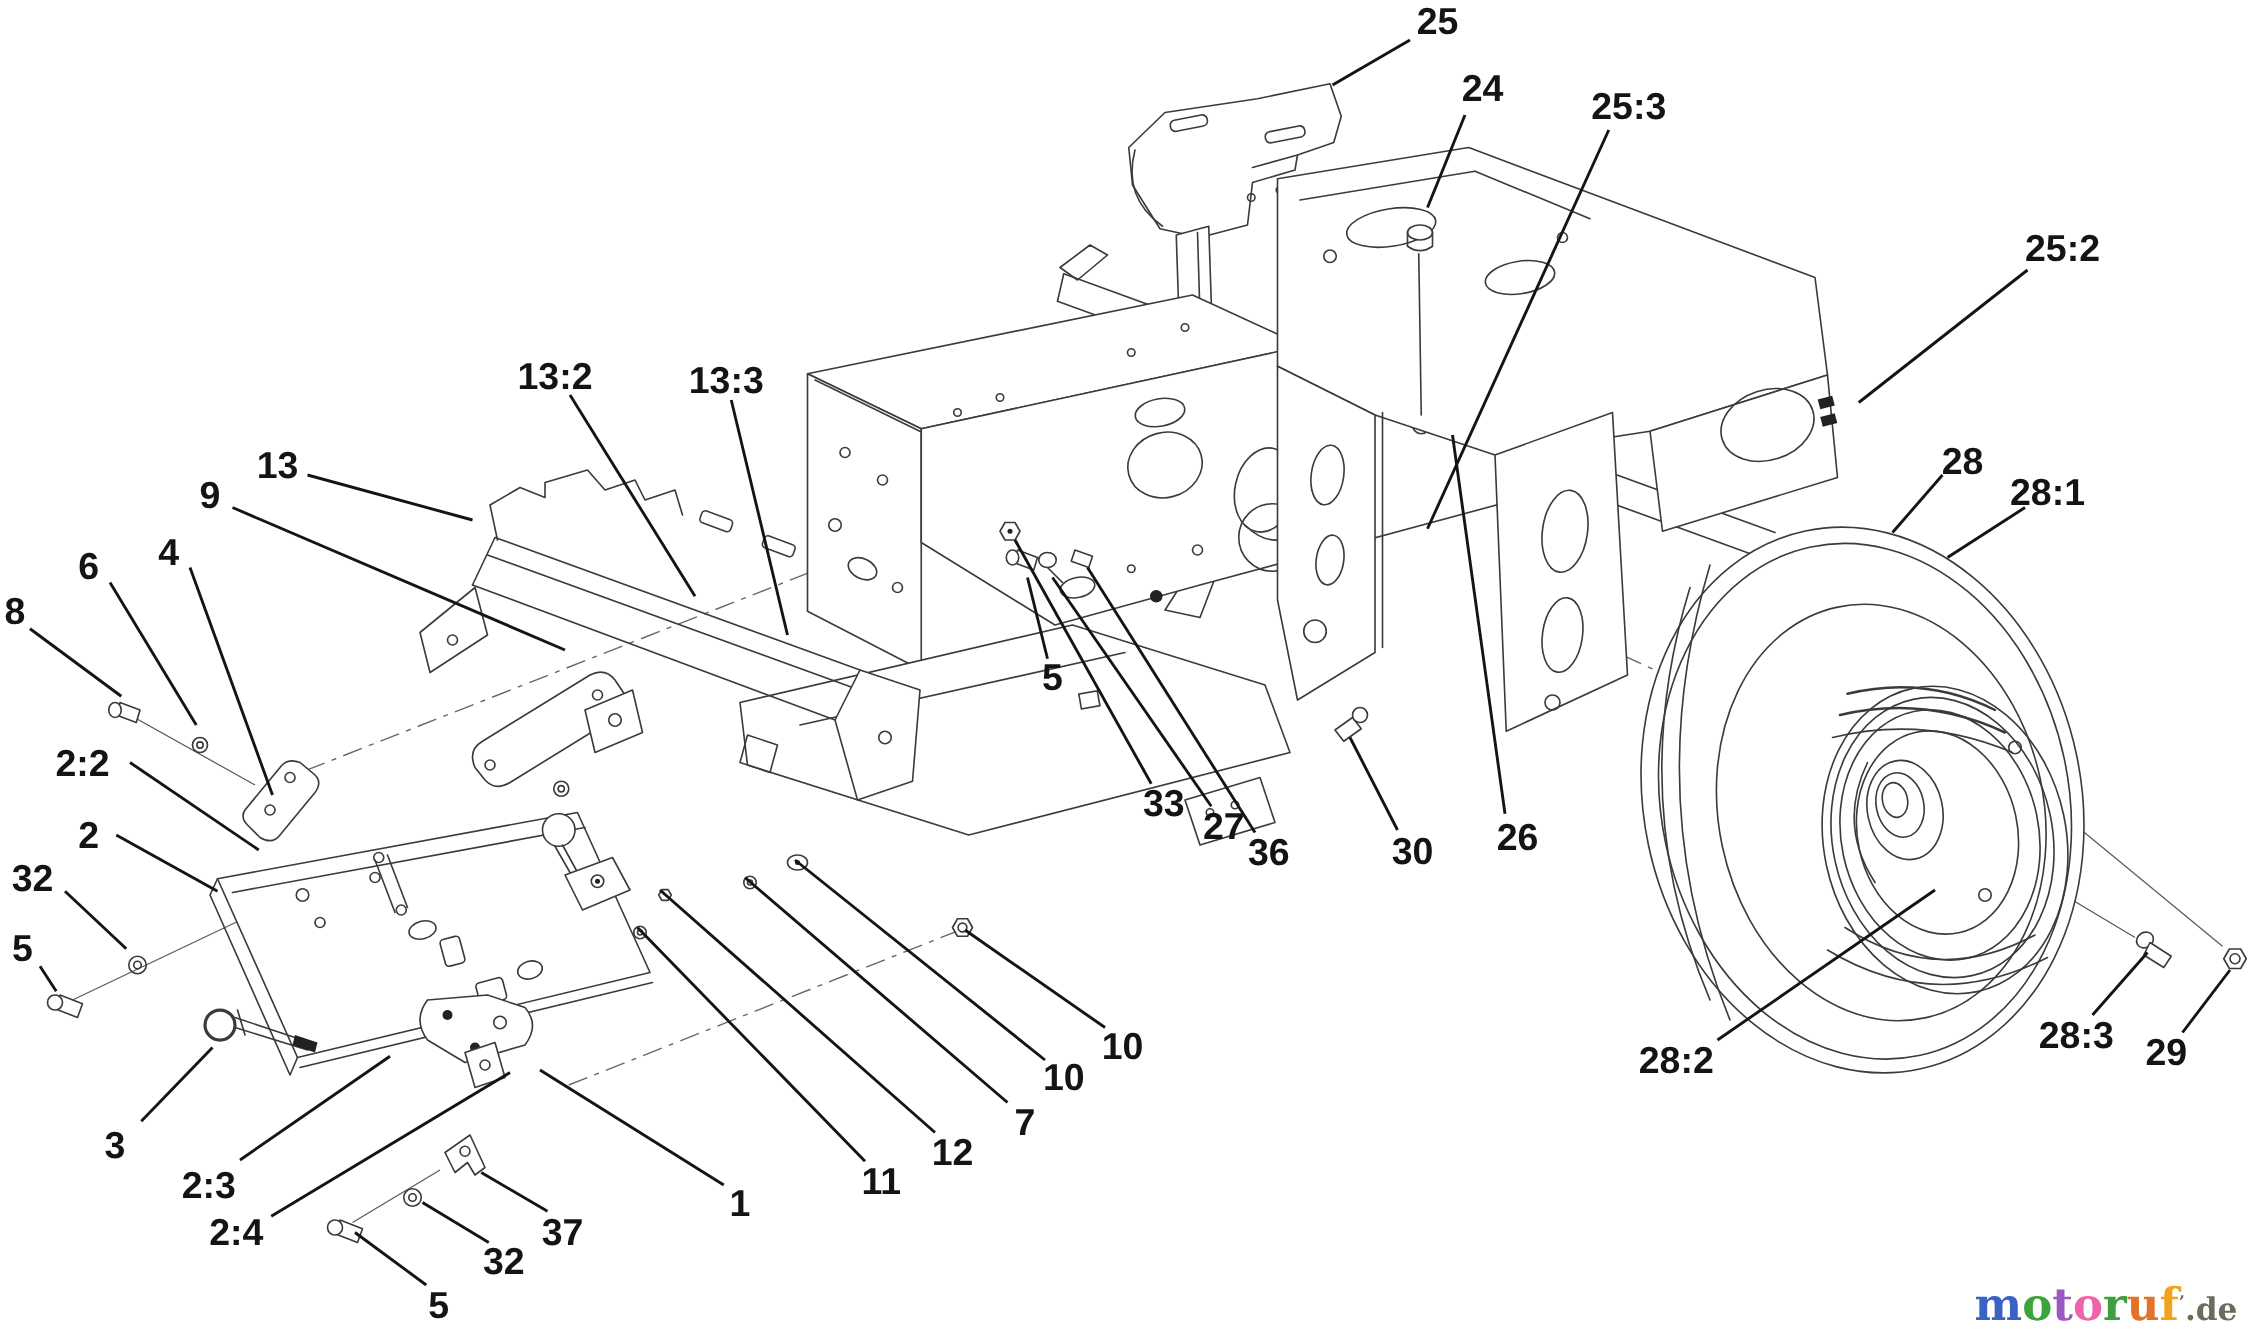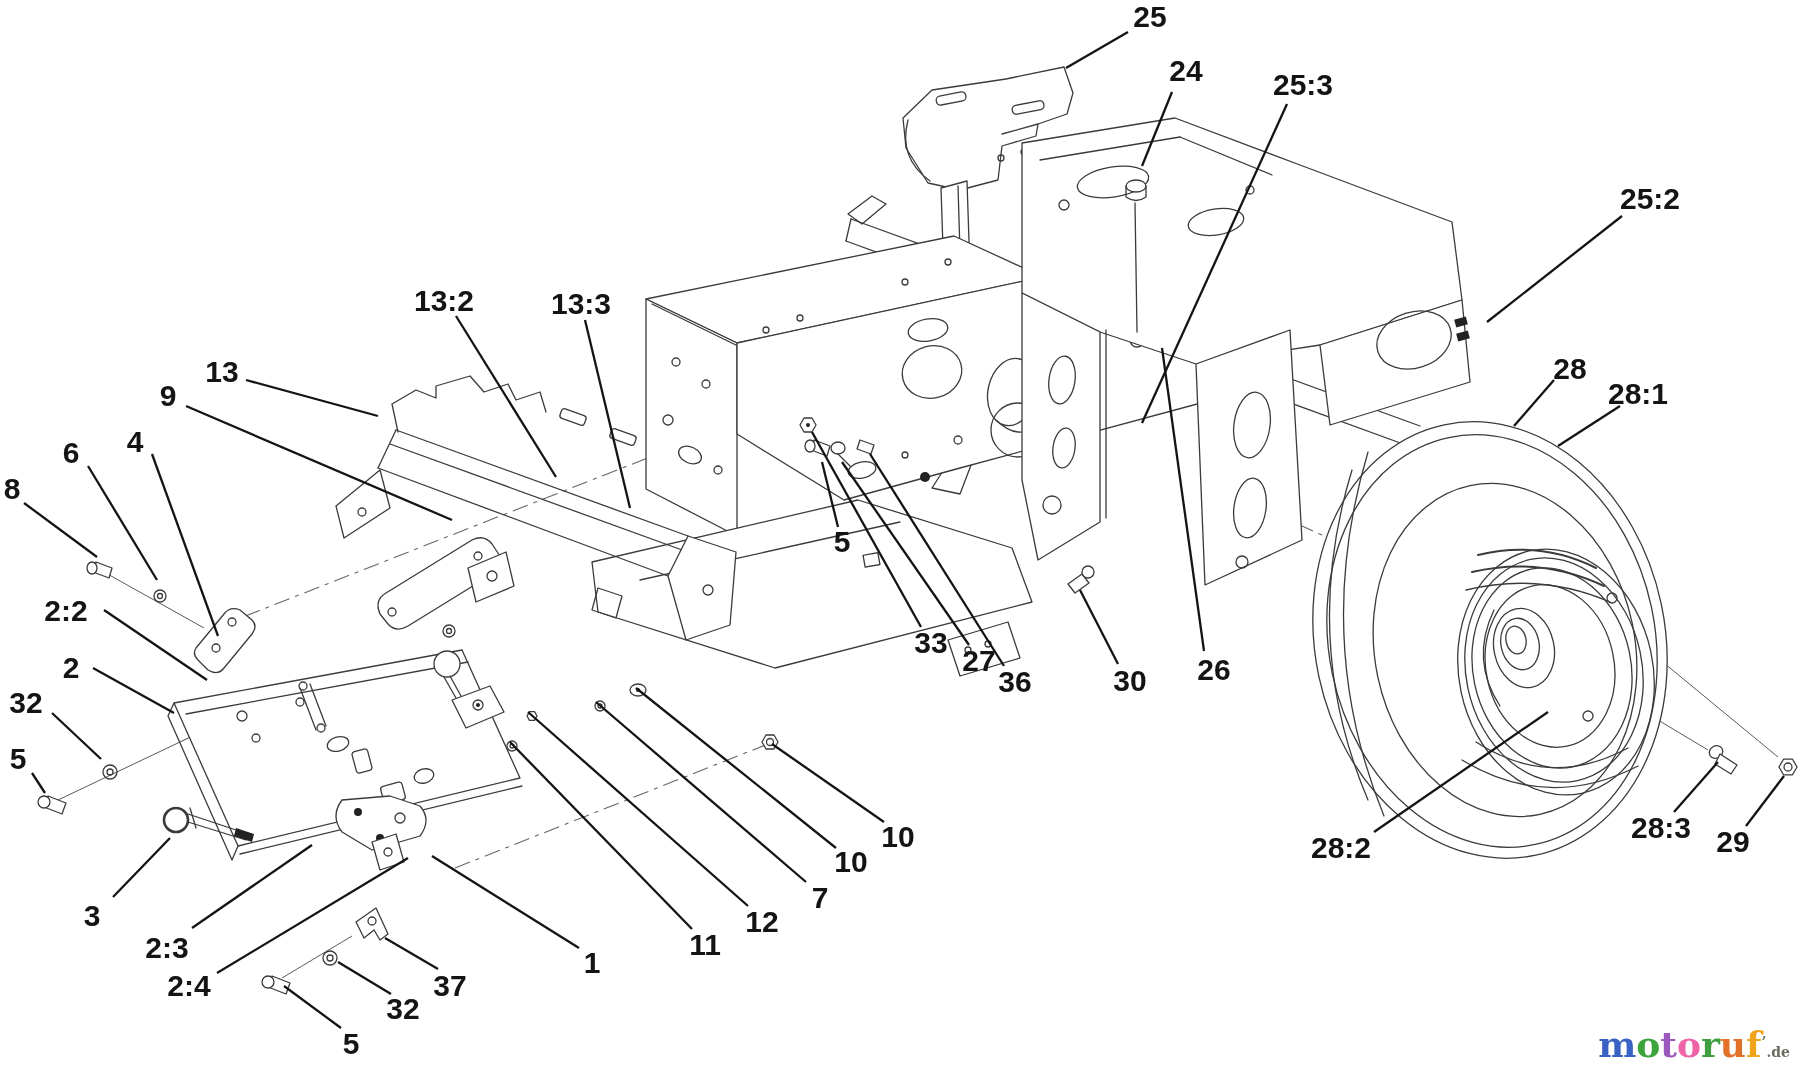--- a/index.html
+++ b/index.html
@@ -9,21 +9,21 @@
   .ln{fill:none;stroke:#3b3b3b;stroke-width:1.3;stroke-linejoin:round;stroke-linecap:round;}
   .fw{fill:#ffffff;stroke:#3b3b3b;stroke-width:1.3;stroke-linejoin:round;}
   .thin{fill:none;stroke:#5a5a5a;stroke-width:1;}
   .dashdot{fill:none;stroke:#666;stroke-width:1.1;stroke-dasharray:16 6 4 6;}
   .dk{fill:#222;stroke:none;}
   .callout-line{stroke:#141414;stroke-width:2.3;}
   .callout-text{font-family:"Liberation Sans",sans-serif;font-size:30px;font-weight:600;
                 fill:#141414;}
   #logo{position:absolute;right:10px;bottom:6px;font-family:"DejaVu Serif",serif;
         font-weight:700;font-size:36px;line-height:1;letter-spacing:0px;white-space:nowrap;}
-  #logo .suffix{font-size:14px;font-weight:700;}
+  #logo .suffix{font-size:25px;font-weight:700;}
   #logo .mark{font-size:14px;vertical-align:10px;}
 </style>
 </head>
 <body>
 
 <div class="stage">
 <svg id="diagram" width="1800" height="1068" viewBox="0 0 1800 1068">
 
   <g>
     <line class="dashdot" x1="215" y1="628" x2="775" y2="408"></line>

